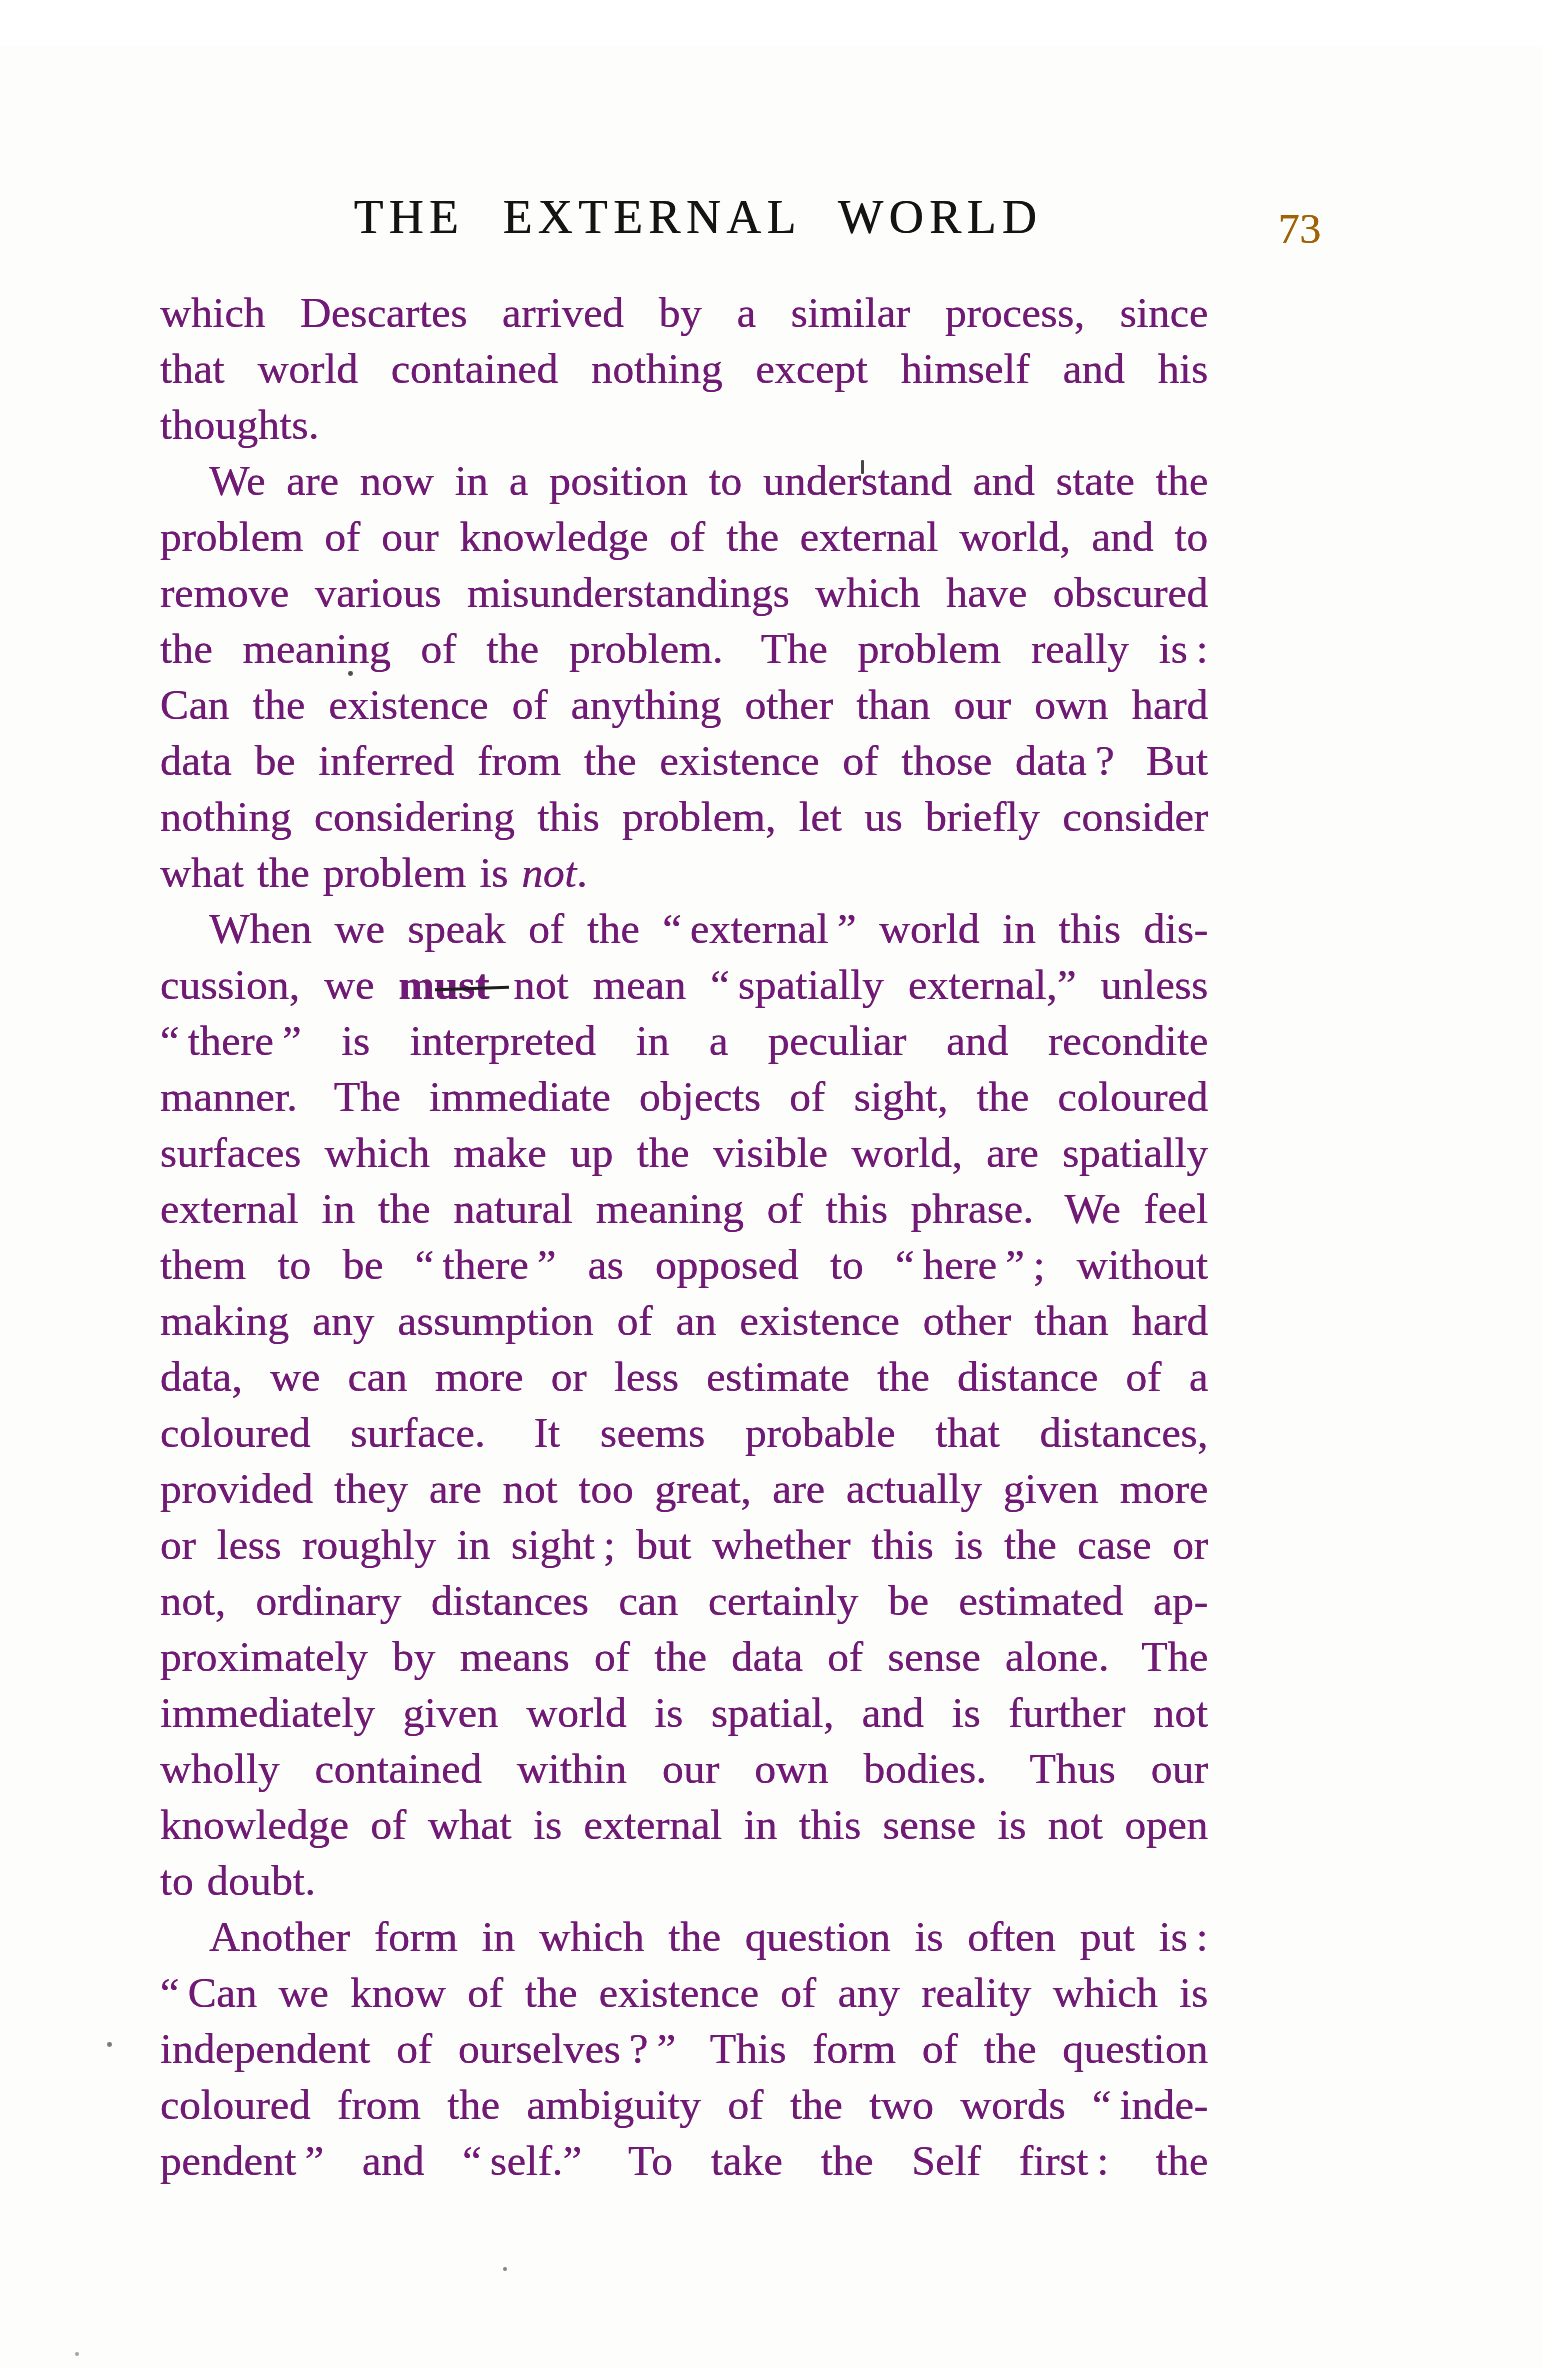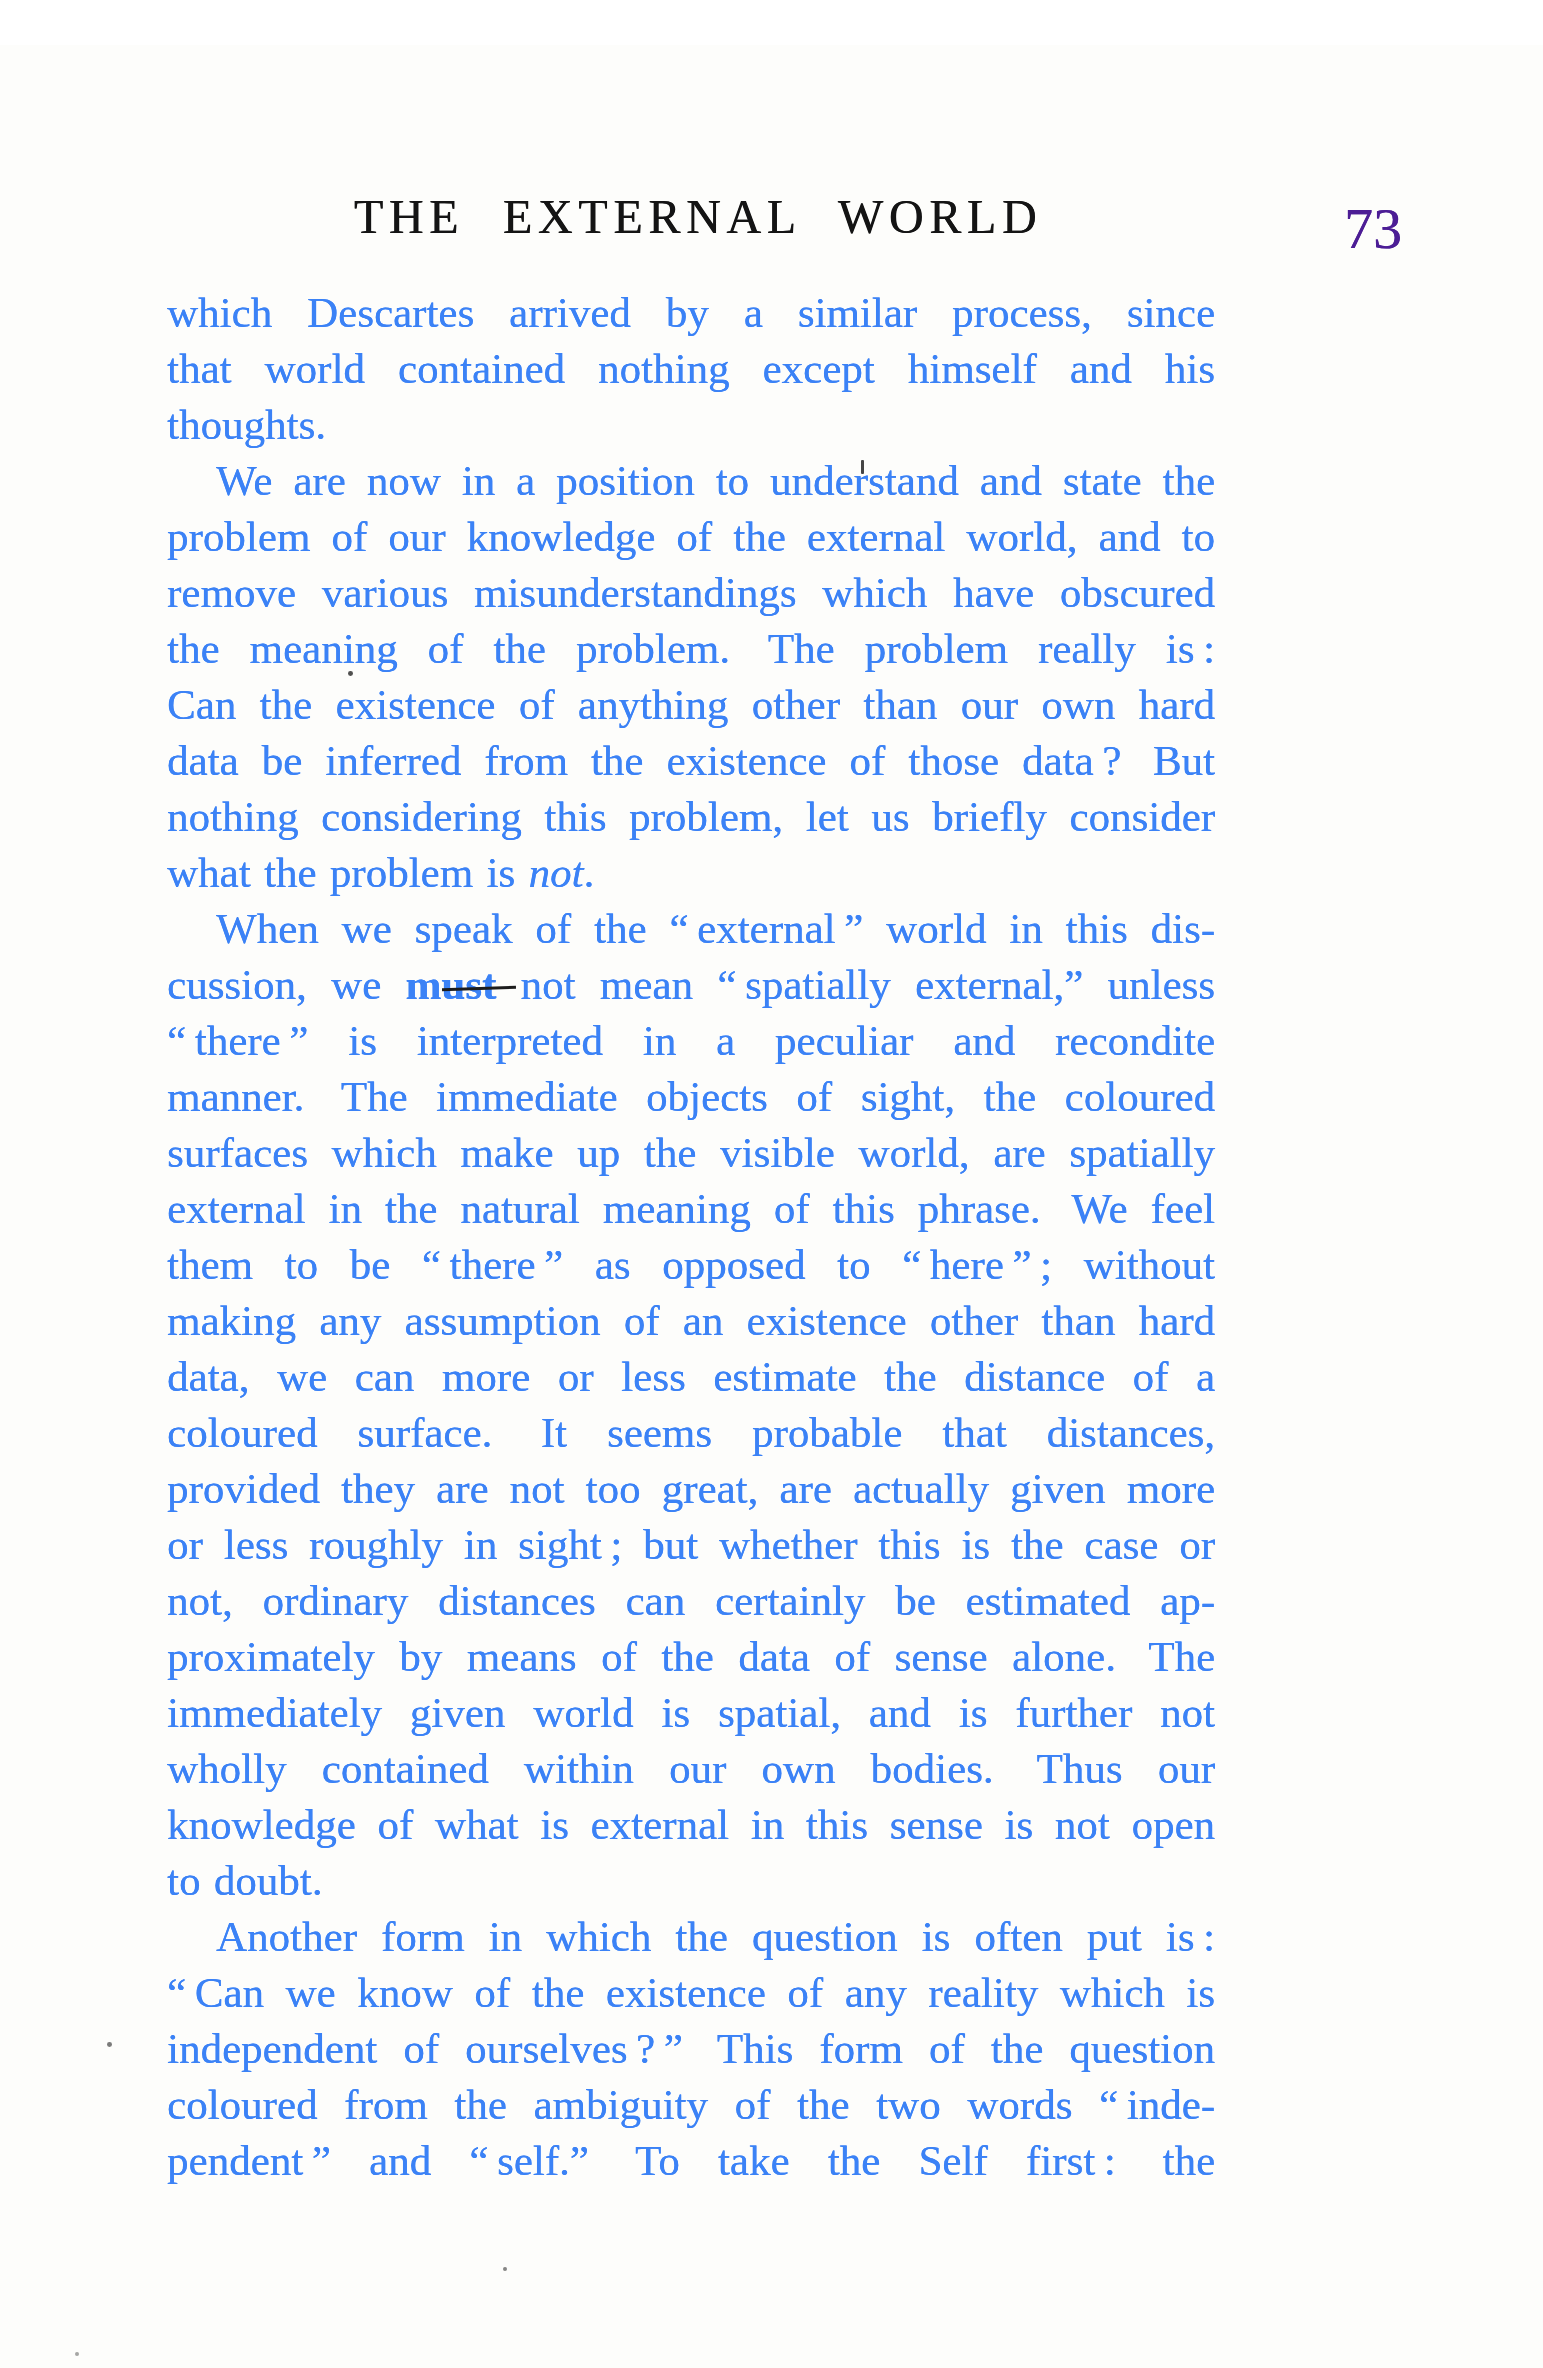--- a/index.html
+++ b/index.html
@@ -19,30 +19,30 @@
     text-align:center;
     font-size:48px; line-height:48px;
     letter-spacing:5.7px;
     word-spacing:21px;
     color:#141414;
     text-shadow:0.4px 0 currentColor;
     white-space:nowrap;
   }
   .page-number {
     position:absolute;
-    left:1344px; top:162px;
-    font-size:58px; line-height:43px;
-    color:#4c1d95;
+    left:1278px; top:162px;
+    font-size:43px; line-height:43px;
+    color:#a16207;
     text-shadow:0.3px 0 currentColor;
   }
   .text-block {
     position:absolute;
-    left:167px; top:240px; width:1048px;
+    left:160px; top:240px; width:1048px;
     font-size:43px; line-height:56px;
-    color:#3b82f6;
+    color:#701a75;
     text-shadow:0.3px 0 currentColor;
     word-spacing:0.06em;
   }
   .line {
     height:56px;
     text-align:justify;
     text-align-last:justify;
     white-space:normal;
   }
   .line.left { text-align-last:left; }

